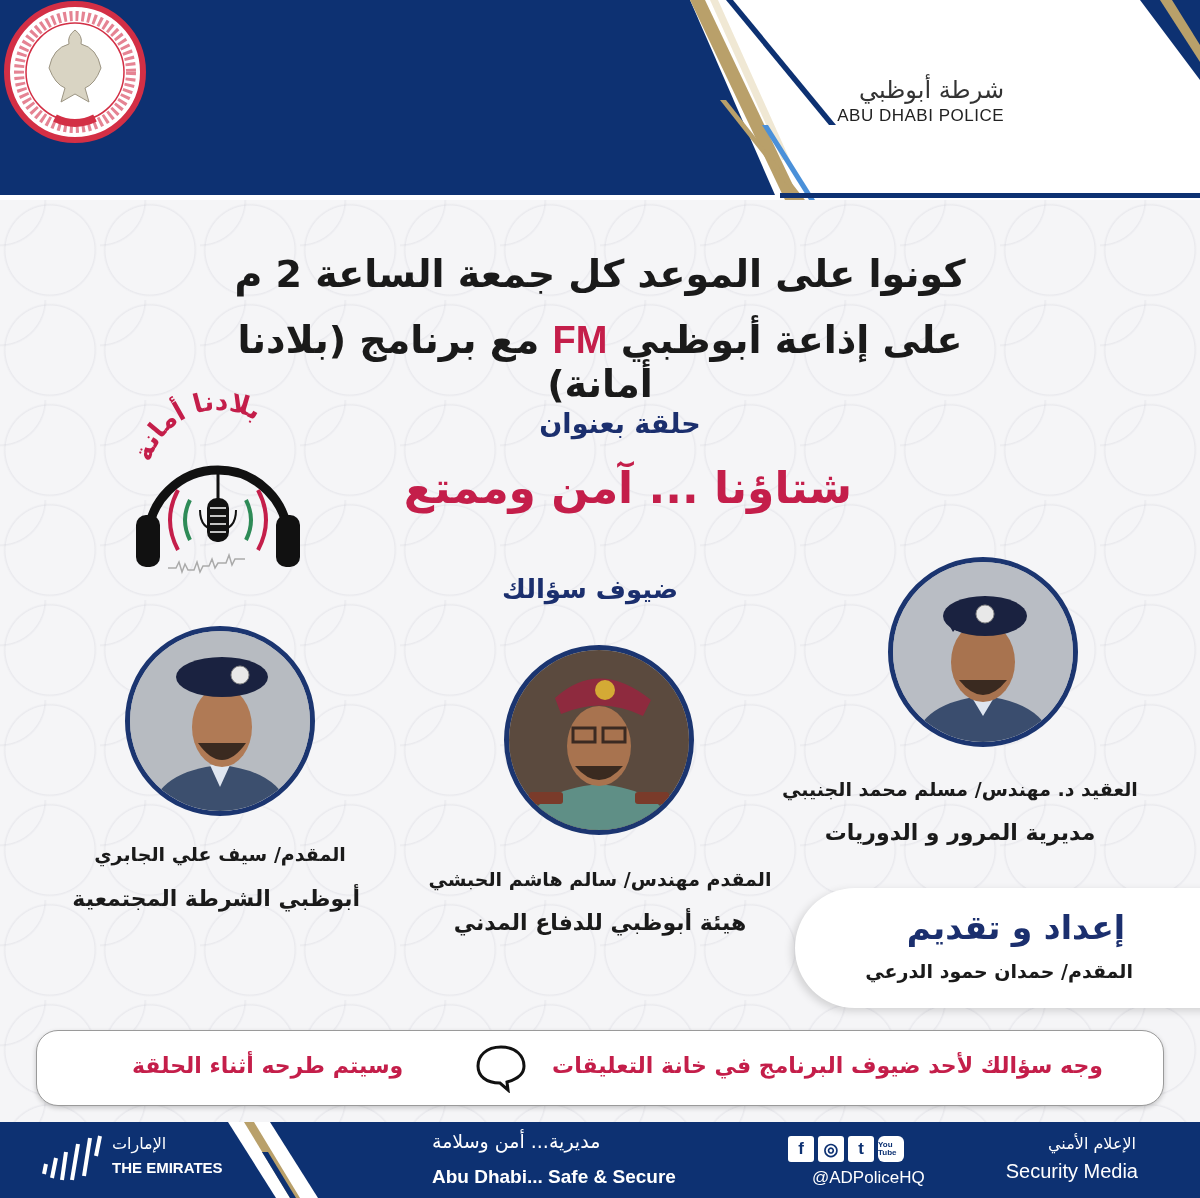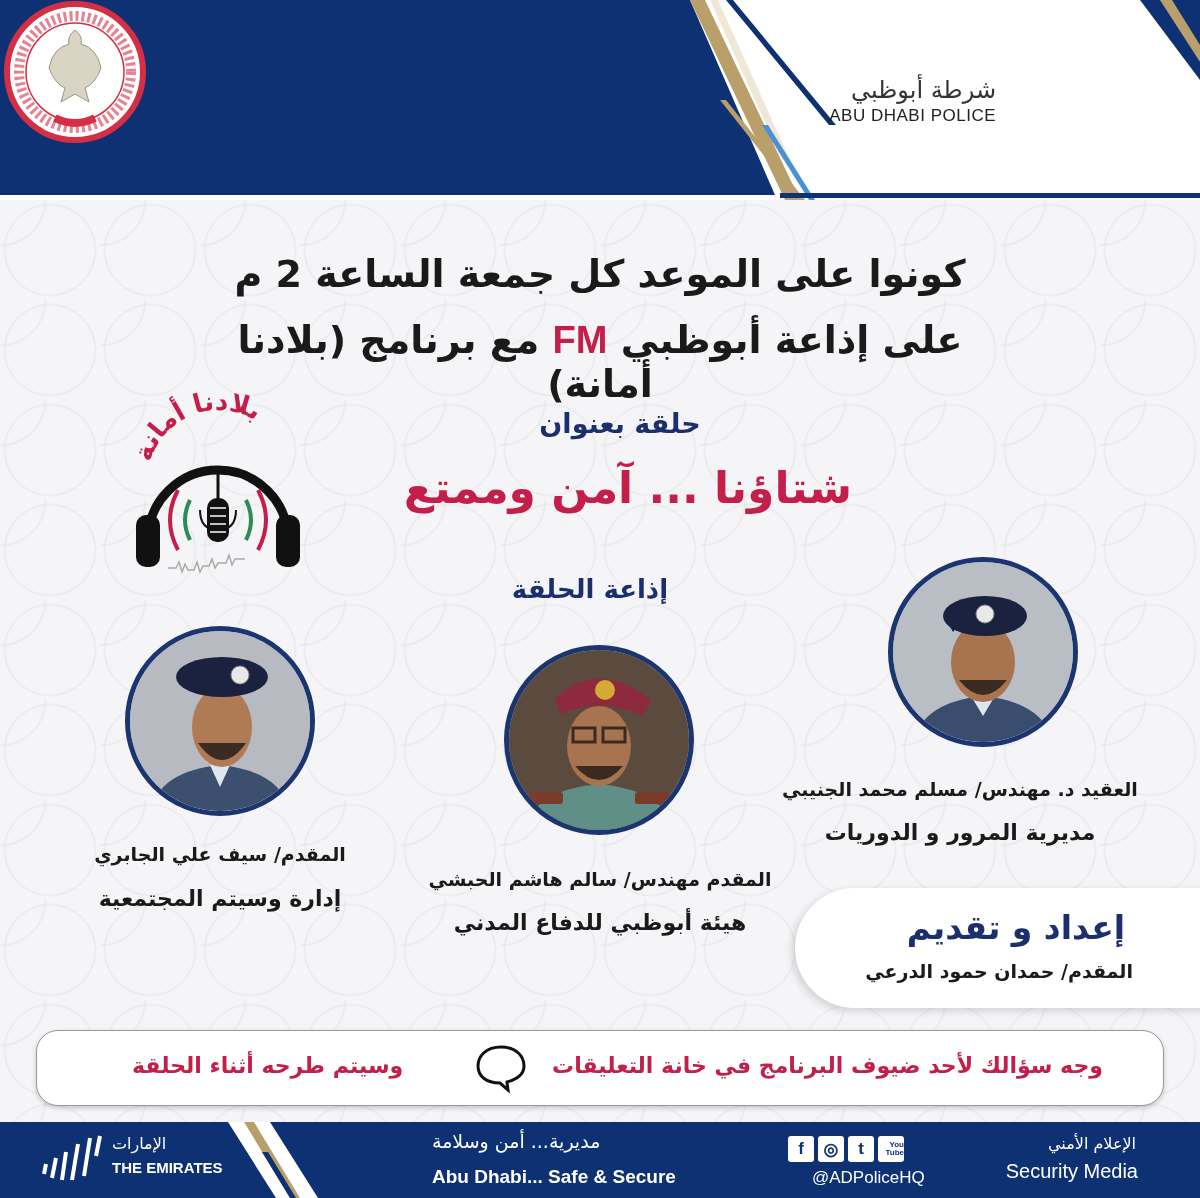--- a/index.html
+++ b/index.html
@@ -7,21 +7,21 @@
   .canvas { position: absolute; left: 0; top: 0; width: 1200px; height: 1198px; overflow: hidden;
     background-color: #f5f5f7;
     background-image:
       radial-gradient(circle at 50% 50%, transparent 44px, rgba(200,200,210,0.25) 45px, transparent 47px),
       radial-gradient(circle at 0 0, transparent 44px, rgba(200,200,210,0.25) 45px, transparent 47px);
     background-size: 100px 100px, 100px 100px;
   }
   
   .header { position: absolute; left: 0; top: 0; width: 1200px; height: 200px; }
   .header svg { position: absolute; left: 0; top: 0; }
-  .brand { position: absolute; right: 204px; top: 76px; text-align: right; }
+  .brand { position: absolute; right: 196px; top: 76px; text-align: right; }
   .brand-ar { font-family: "DejaVu Sans", sans-serif; font-size: 24px; color: #333; direction: rtl; letter-spacing: 1px; }
   .brand-en { font-family: "Liberation Sans", sans-serif; font-size: 17px; color: #222; letter-spacing: 0.5px; margin-top: 2px; }
   .emblem { position: absolute; left: 1012px; top: 30px; width: 150px; height: 145px; }
 
   .rtl { direction: rtl; text-align: center; }
   .line1 { position: absolute; left: 200px; width: 800px; top: 252px; font-family: "DejaVu Sans", sans-serif; font-weight: bold; font-size: 38px; color: #1a1a1a; }
   .line2 { position: absolute; left: 180px; width: 840px; top: 318px; font-family: "DejaVu Sans", sans-serif; font-weight: bold; font-size: 38px; color: #1a1a1a; }
   .fm { color: #c41e4a; font-family: "Liberation Sans", sans-serif; font-weight: bold; }
   .sub { position: absolute; left: 420px; width: 400px; top: 408px; font-weight: bold; font-size: 27px; color: #1b2f6e; }
   .title { position: absolute; left: 328px; width: 600px; top: 462px; font-weight: bold; font-size: 44px; color: #c41e4a; }
@@ -92,21 +92,21 @@
   </div>
 
   <div class="line1 rtl">كونوا على الموعد كل جمعة الساعة 2 م</div>
   <div class="line2 rtl">
     <span>على إذاعة أبوظبي</span>
     <span class="fm">FM</span>
     <span>مع برنامج (بلادنا أمانة)</span>
   </div>
   <div class="sub rtl">حلقة بعنوان</div>
   <div class="title rtl">شتاؤنا ... آمن وممتع</div>
-  <div class="guests-h rtl">إذاعة الحلقة</div>
+  <div class="guests-h rtl">ضيوف سؤالك</div>
 
   <svg class="logo" viewBox="0 0 220 190">
     <path id="arc" d="M40 90 A70 70 0 0 1 180 90" fill="none"></path>
     <text font-family="DejaVu Sans, sans-serif" font-weight="bold" font-size="26" fill="#c41e4a">
       <textPath href="#arc" startOffset="8%">بلادنا أمانة</textPath>
     </text>
     <path d="M40 150 A70 70 0 0 1 180 150" fill="none" stroke="#111" stroke-width="9"></path>
     <rect x="28" y="125" width="24" height="52" rx="10" fill="#111"></rect>
     <rect x="168" y="125" width="24" height="52" rx="10" fill="#111"></rect>
     <line x1="110" y1="80" x2="110" y2="110" stroke="#111" stroke-width="3"></line>
@@ -159,21 +159,21 @@
       <circle cx="110" cy="44" r="9" fill="#e8e8e8" stroke="#888"></circle>
       <path d="M68 112 q24 34 48 0" fill="#3a2a20"></path>
     </svg>
   </div>
 
   <div class="gname" style="left:760px; width:400px; top:778px;">العقيد د. مهندس/ مسلم محمد الجنيبي</div>
   <div class="gorg" style="left:800px; width:320px; top:820px;">مديرية المرور و الدوريات</div>
   <div class="gname" style="left:400px; width:400px; top:868px;">المقدم مهندس/ سالم هاشم الحبشي</div>
   <div class="gorg" style="left:440px; width:320px; top:910px;">هيئة أبوظبي للدفاع المدني</div>
   <div class="gname" style="left:60px; width:320px; top:843px;">المقدم/ سيف علي الجابري</div>
-  <div class="gorg" style="left:80px; width:280px; top:886px;">إدارة وسيتم المجتمعية</div>
+  <div class="gorg" style="left:80px; width:280px; top:886px;">أبوظبي الشرطة المجتمعية</div>
 
   <div class="host-card">
     <div class="host-title">إعداد و تقديم</div>
     <div class="host-name">المقدم/ حمدان حمود الدرعي</div>
   </div>
 
   <div class="cta">
     <div class="cta-right">وجه سؤالك لأحد ضيوف البرنامج في خانة التعليقات</div>
     <svg class="bubble" viewBox="0 0 54 50">
       <path d="M27 4 C12 4 4 13 4 23 C4 33 12 40 26 40 L34 47 L33 39 C44 36 50 30 50 23 C50 13 42 4 27 4 Z" fill="#fff" stroke="#111" stroke-width="3"></path>
@@ -196,20 +196,20 @@
       <line x1="60" y1="2" x2="56" y2="22" stroke="#fff" stroke-width="4"></line>
     </svg>
     <div class="f-emirates-ar">الإمارات</div>
     <div class="f-emirates-en">THE EMIRATES</div>
     <div class="f-slogan-ar">مديرية... أمن وسلامة</div>
     <div class="f-slogan-en">Abu Dhabi... Safe &amp; Secure</div>
     <div class="f-social">
       <div class="soc">f</div>
       <div class="soc">◎</div>
       <div class="soc">t</div>
-      <div class="soc" style="font-size:8px; line-height:8px; text-align:right;">You Tube</div>
+      <div class="soc" style="font-size:8px; line-height:8px; text-align:left;border-radius:6px;">You Tube</div>
     </div>
     <div class="f-handle">@ADPoliceHQ</div>
     <div class="f-sm-ar">الإعلام الأمني</div>
     <div class="f-sm-en">Security Media</div>
   </div>
 
 </div>
 
 </body></html>

